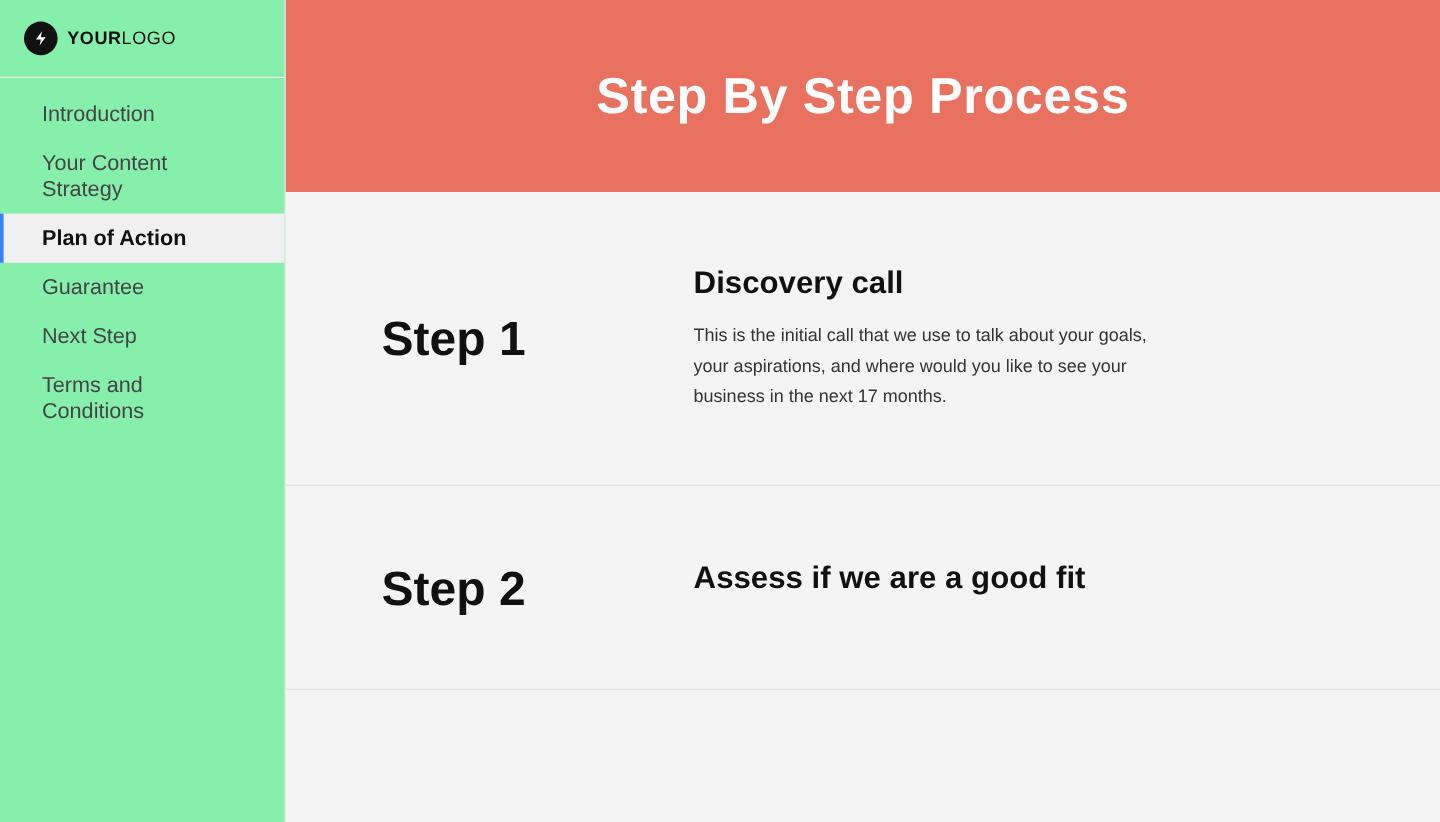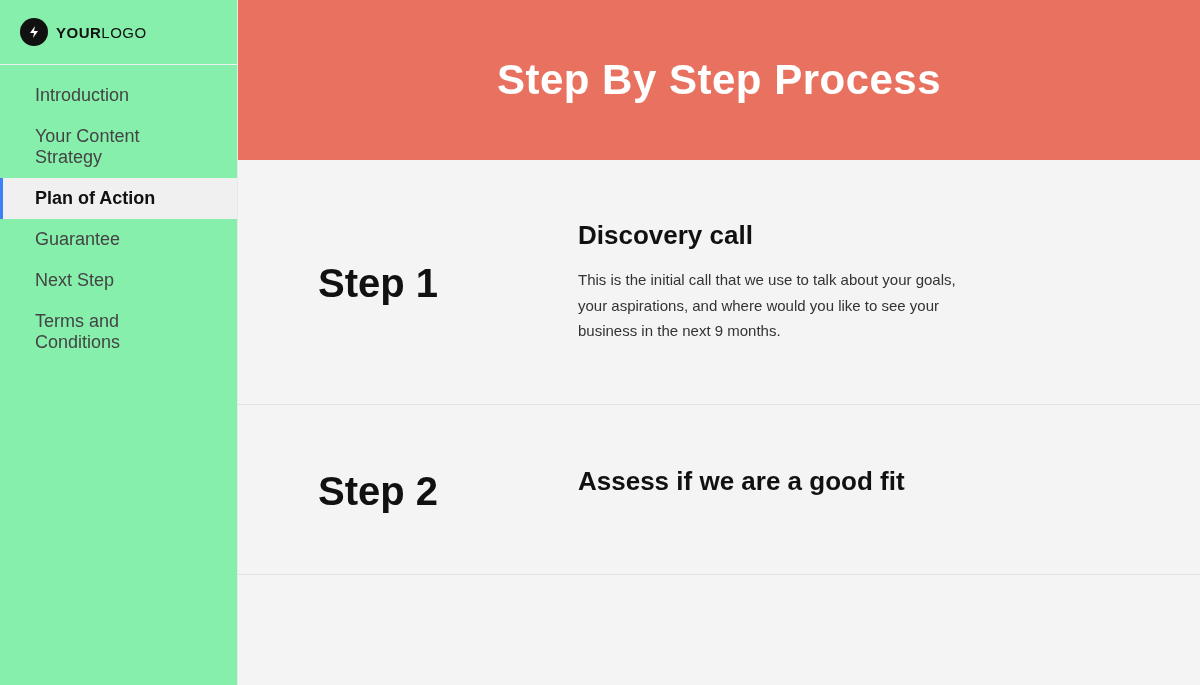--- a/index.html
+++ b/index.html
@@ -162,21 +162,21 @@
 <div id="main">
   <div id="header-banner">
     <h1 class="banner-title">Step By Step Process</h1>
   </div>
   <div id="content-area">
 
   <div class="step-section">
         <div class="step-number">Step 1</div>
         <div class="step-info">
           <div class="step-title">Discovery call</div>
-          <div class="step-desc">This is the initial call that we use to talk about your goals, your aspirations, and where would you like to see your business in the next 9 months.</div>
+          <div class="step-desc">This is the initial call that we use to talk about your goals, your aspirations, and where would you like to see your business in the next 17 months.</div>
         </div>
       </div>
       <div class="step-section">
         <div class="step-number">Step 2</div>
         <div class="step-info">
           <div class="step-title">Assess if we are a good fit</div>
         </div>
       </div>
     </div>
 </div>

